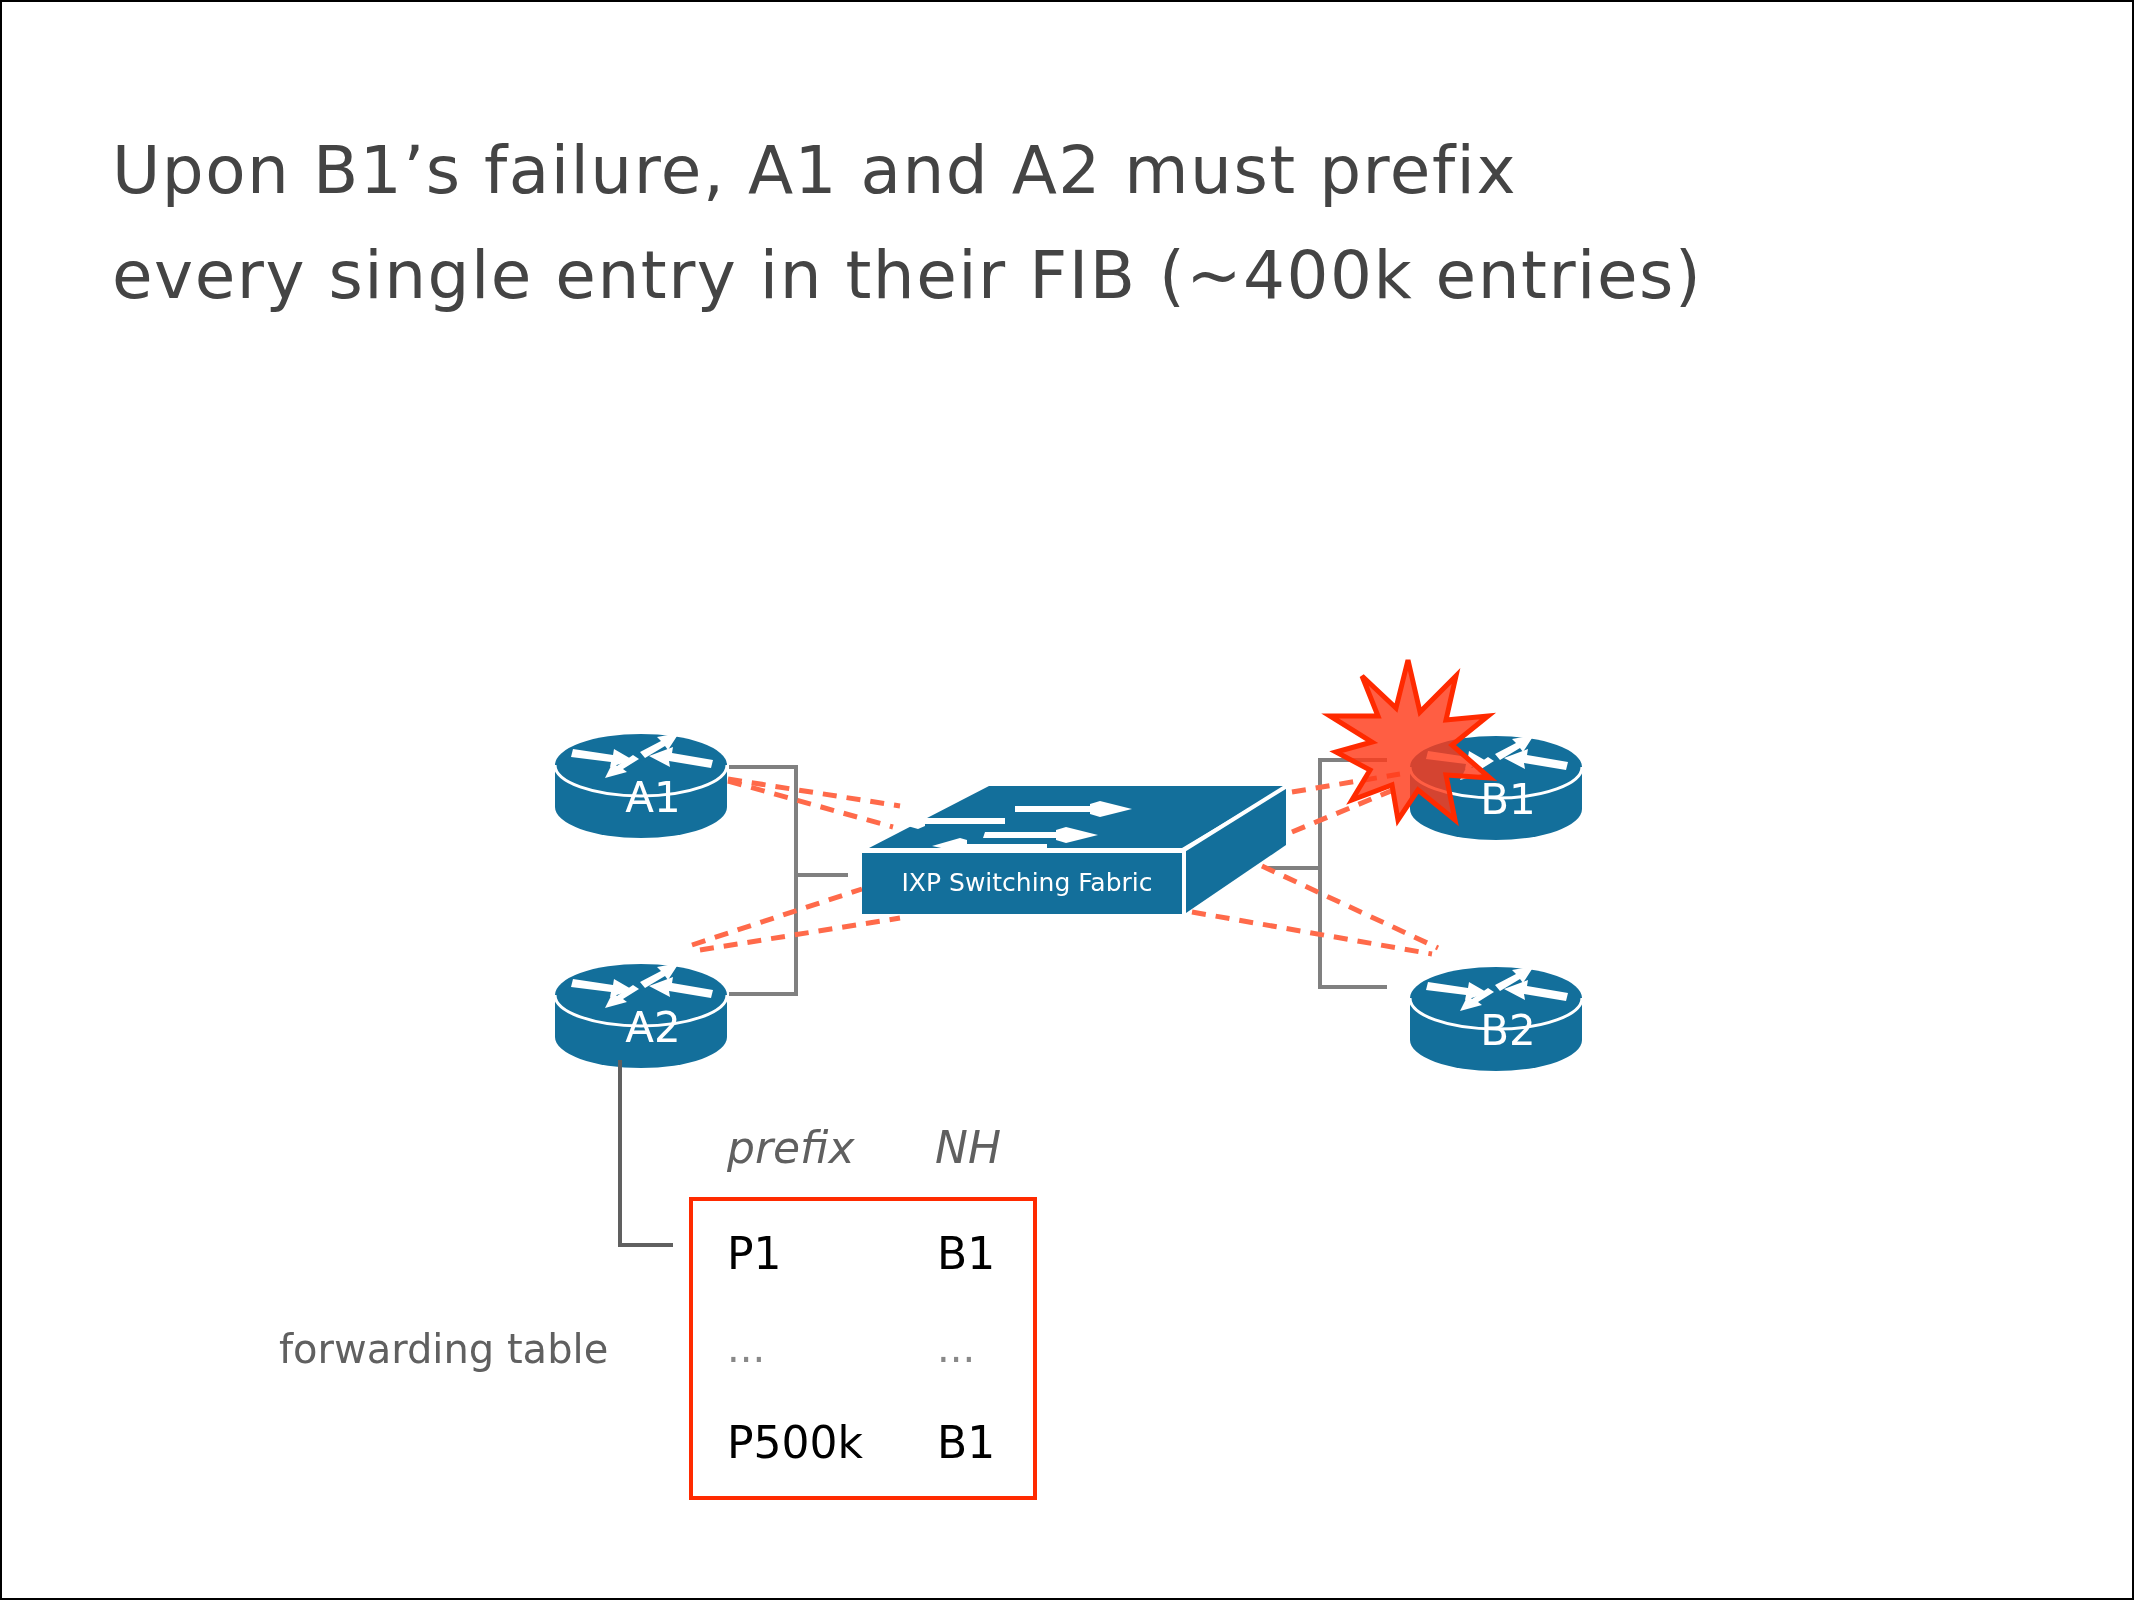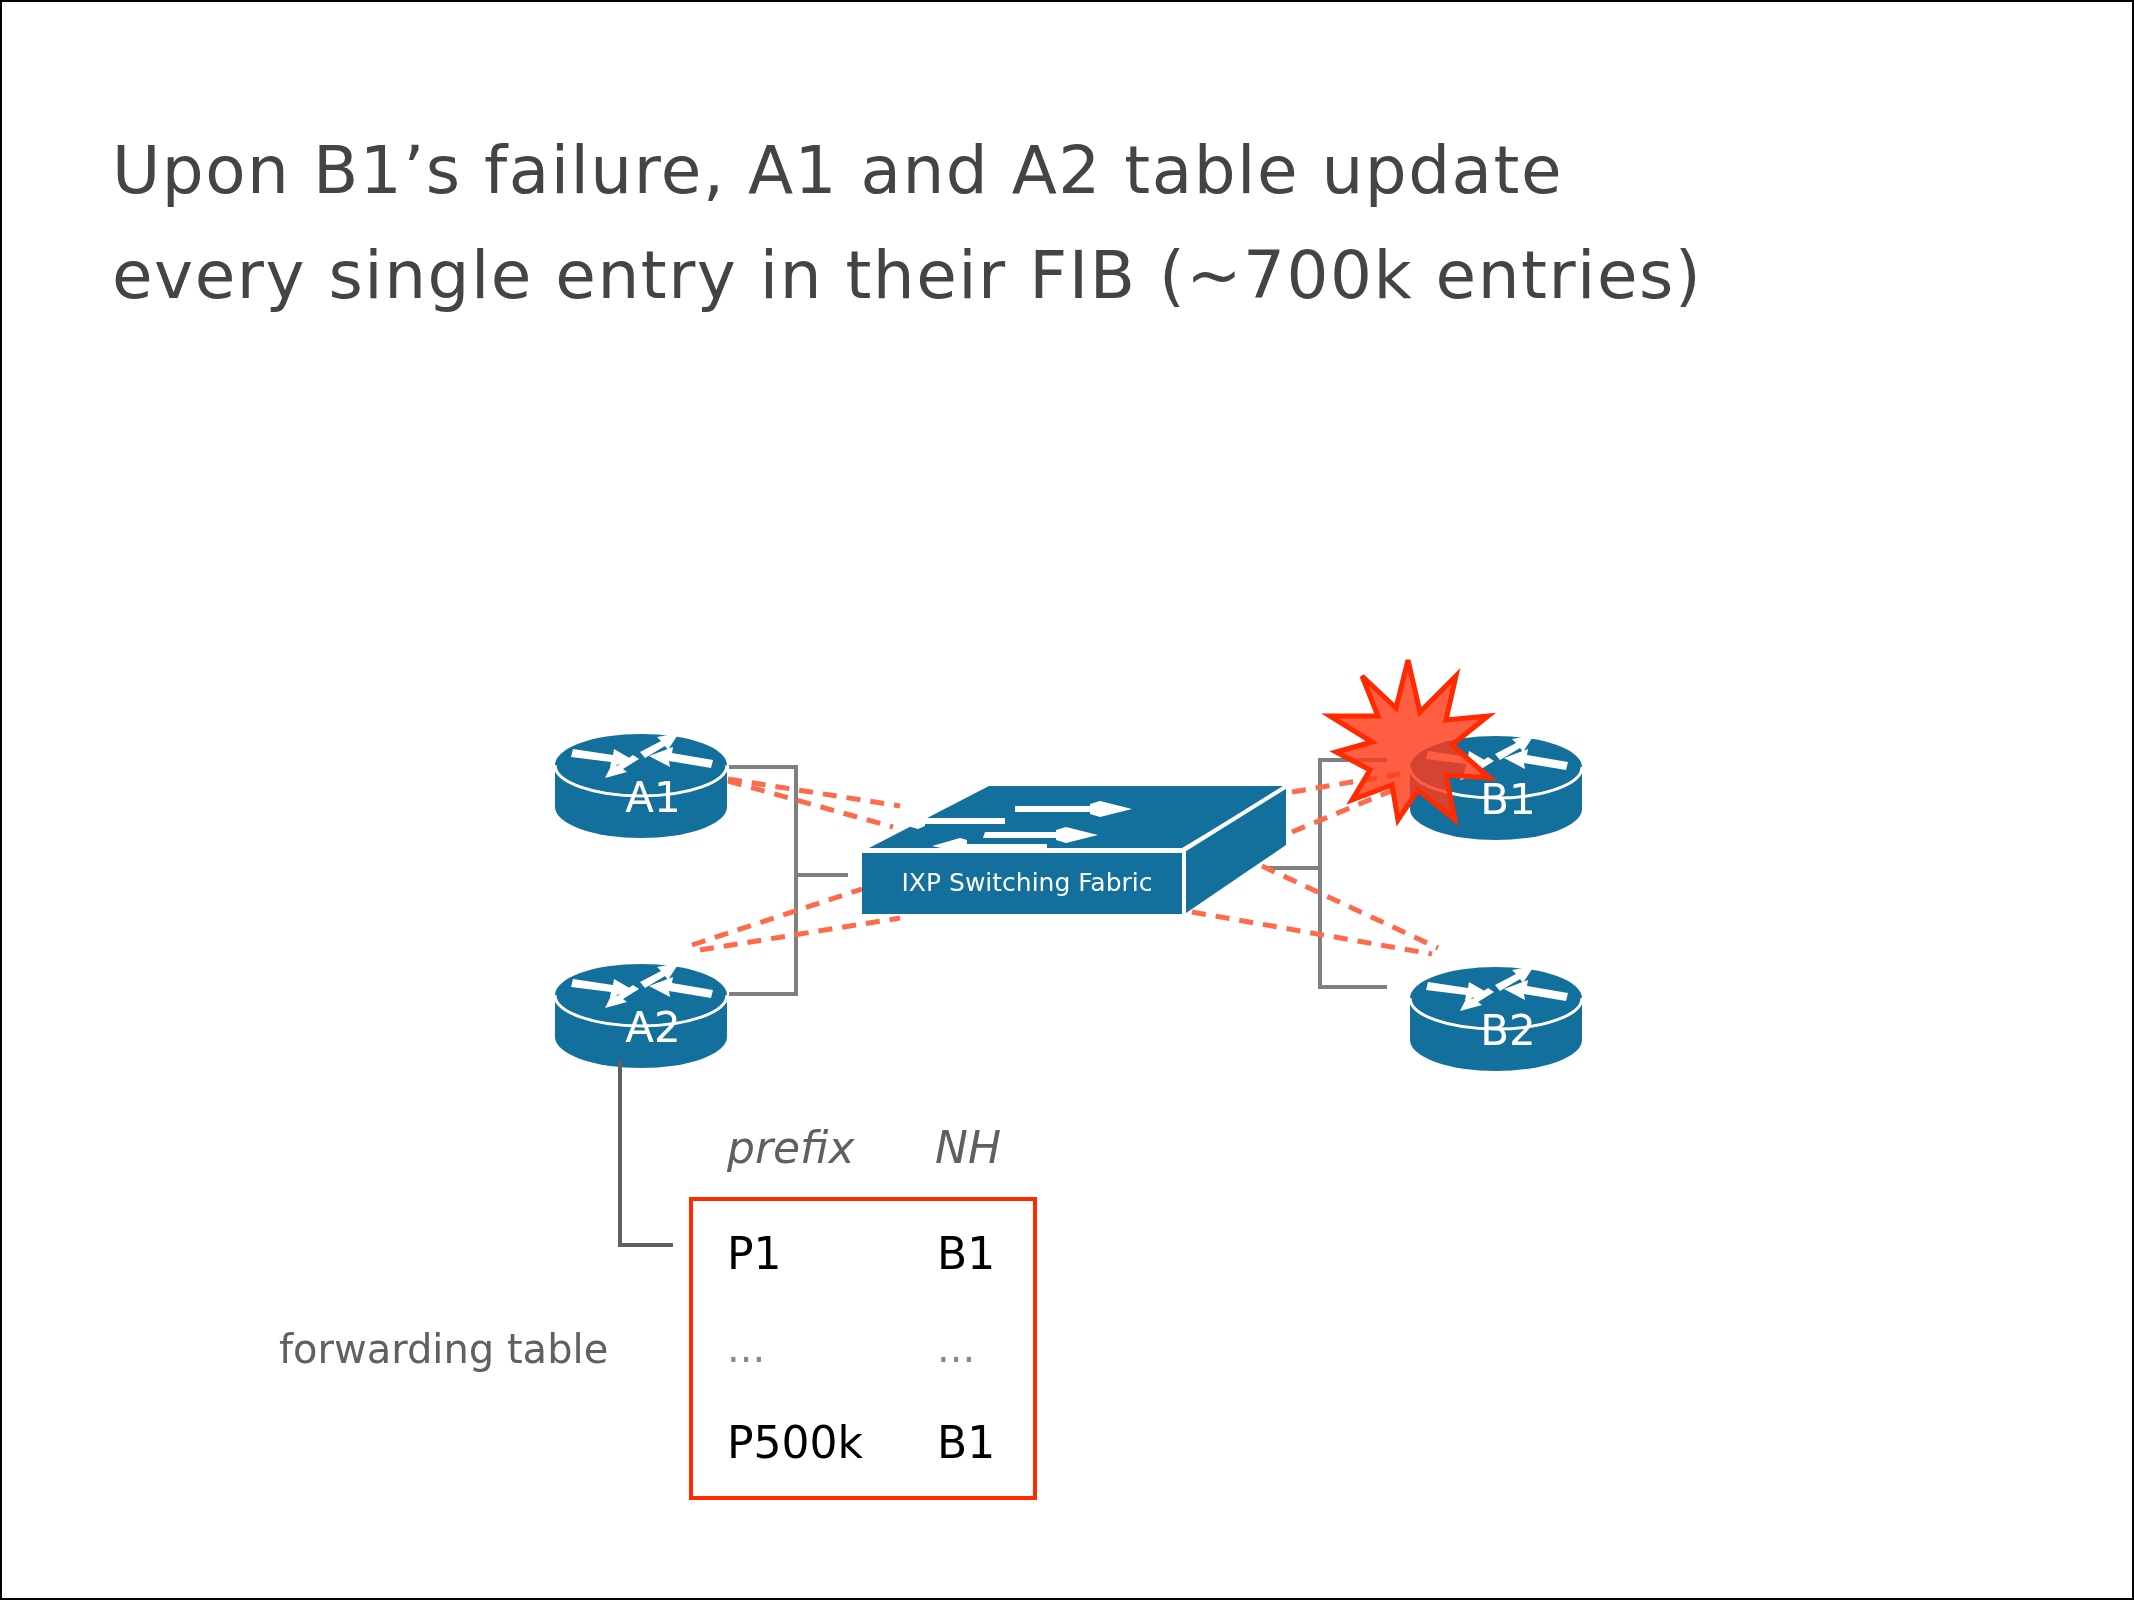--- a/index.html
+++ b/index.html
@@ -13,22 +13,22 @@
   .title div { height: 105px; }
   svg.diagram { position: absolute; left: 0; top: 0; }
   .svgtext { font-family: "DejaVu Sans", sans-serif; }
 </style>
 </head>
 <body>
 
 <div class="frame"></div>
 
 <div class="title">
-  <div>Upon B1’s failure, A1 and A2 table update</div>
-  <div>every single entry in their FIB (~700k entries)</div>
+  <div>Upon B1’s failure, A1 and A2 must prefix</div>
+  <div>every single entry in their FIB (~400k entries)</div>
 </div>
 
 <svg class="diagram" width="2134" height="1600" viewBox="0 0 2134 1600">
   <defs>
 
     <g id="router-shape">
       <path d="M -86 -22 L -86 20 A 86 31 0 0 0 86 20 L 86 -22 Z" fill="#136F9B"></path>
       <ellipse cx="0" cy="-22" rx="86" ry="31" fill="#136F9B"></ellipse>
       <path d="M -86 -22 A 86 31 0 0 0 86 -22" fill="none" stroke="#ffffff" stroke-width="3"></path>
 

